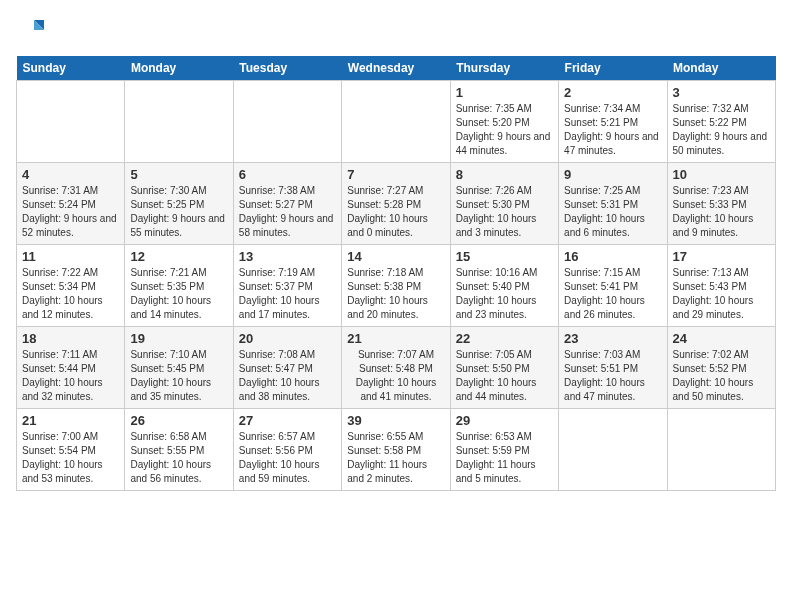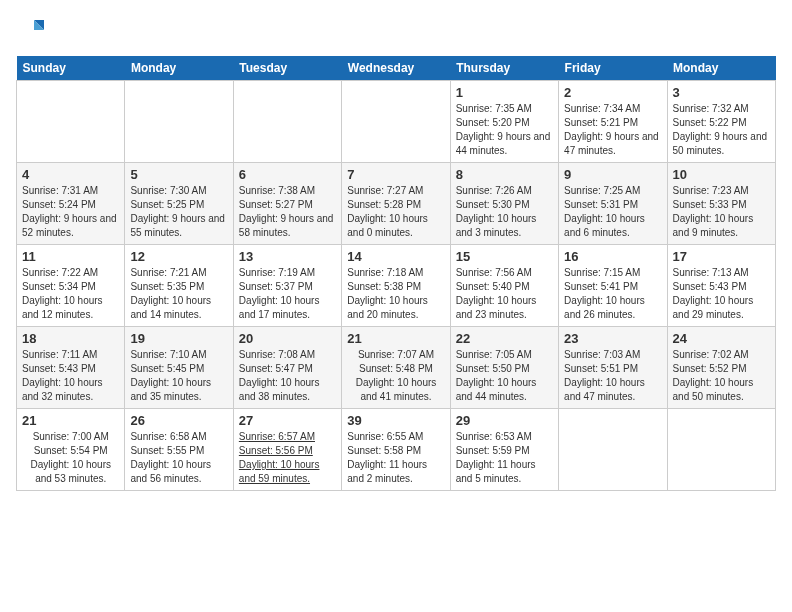--- a/index.html
+++ b/index.html
@@ -207,42 +207,42 @@
 Daylight: 10 hours and 17 minutes.</div>
         </td>
         <td>
           <span class="day-num">14</span>
           <div class="day-info" style="white-space: pre-line;">Sunrise: 7:18 AM
 Sunset: 5:38 PM
 Daylight: 10 hours and 20 minutes.</div>
         </td>
         <td>
           <span class="day-num">15</span>
-          <div class="day-info" style="white-space: pre-line;">Sunrise: 7:56 AM
+          <div class="day-info" style="white-space: pre-line;">Sunrise: 10:16 AM
 Sunset: 5:40 PM
 Daylight: 10 hours and 23 minutes.</div>
         </td>
         <td>
           <span class="day-num">16</span>
           <div class="day-info" style="white-space: pre-line;">Sunrise: 7:15 AM
 Sunset: 5:41 PM
 Daylight: 10 hours and 26 minutes.</div>
         </td>
         <td>
           <span class="day-num">17</span>
           <div class="day-info" style="white-space: pre-line;">Sunrise: 7:13 AM
 Sunset: 5:43 PM
 Daylight: 10 hours and 29 minutes.</div>
         </td>
       </tr>
       <tr>
         <td>
           <span class="day-num">18</span>
           <div class="day-info" style="white-space: pre-line;">Sunrise: 7:11 AM
-Sunset: 5:43 PM
+Sunset: 5:44 PM
 Daylight: 10 hours and 32 minutes.</div>
         </td>
         <td>
           <span class="day-num">19</span>
           <div class="day-info" style="white-space: pre-line;">Sunrise: 7:10 AM
 Sunset: 5:45 PM
 Daylight: 10 hours and 35 minutes.</div>
         </td>
         <td>
           <span class="day-num">20</span>
@@ -271,33 +271,33 @@
         <td>
           <span class="day-num">24</span>
           <div class="day-info" style="white-space: pre-line;">Sunrise: 7:02 AM
 Sunset: 5:52 PM
 Daylight: 10 hours and 50 minutes.</div>
         </td>
       </tr>
       <tr>
         <td>
           <span class="day-num">21</span>
-          <div class="day-info" style="white-space: pre-line; text-align: center;">Sunrise: 7:00 AM
+          <div class="day-info" style="white-space: pre-line;">Sunrise: 7:00 AM
 Sunset: 5:54 PM
 Daylight: 10 hours and 53 minutes.</div>
         </td>
         <td>
           <span class="day-num">26</span>
           <div class="day-info" style="white-space: pre-line;">Sunrise: 6:58 AM
 Sunset: 5:55 PM
 Daylight: 10 hours and 56 minutes.</div>
         </td>
         <td>
           <span class="day-num">27</span>
-          <div class="day-info" style="white-space: pre-line; text-decoration: underline;">Sunrise: 6:57 AM
+          <div class="day-info" style="white-space: pre-line;">Sunrise: 6:57 AM
 Sunset: 5:56 PM
 Daylight: 10 hours and 59 minutes.</div>
         </td>
         <td>
           <span class="day-num">39</span>
           <div class="day-info" style="white-space: pre-line;">Sunrise: 6:55 AM
 Sunset: 5:58 PM
 Daylight: 11 hours and 2 minutes.</div>
         </td>
         <td>

